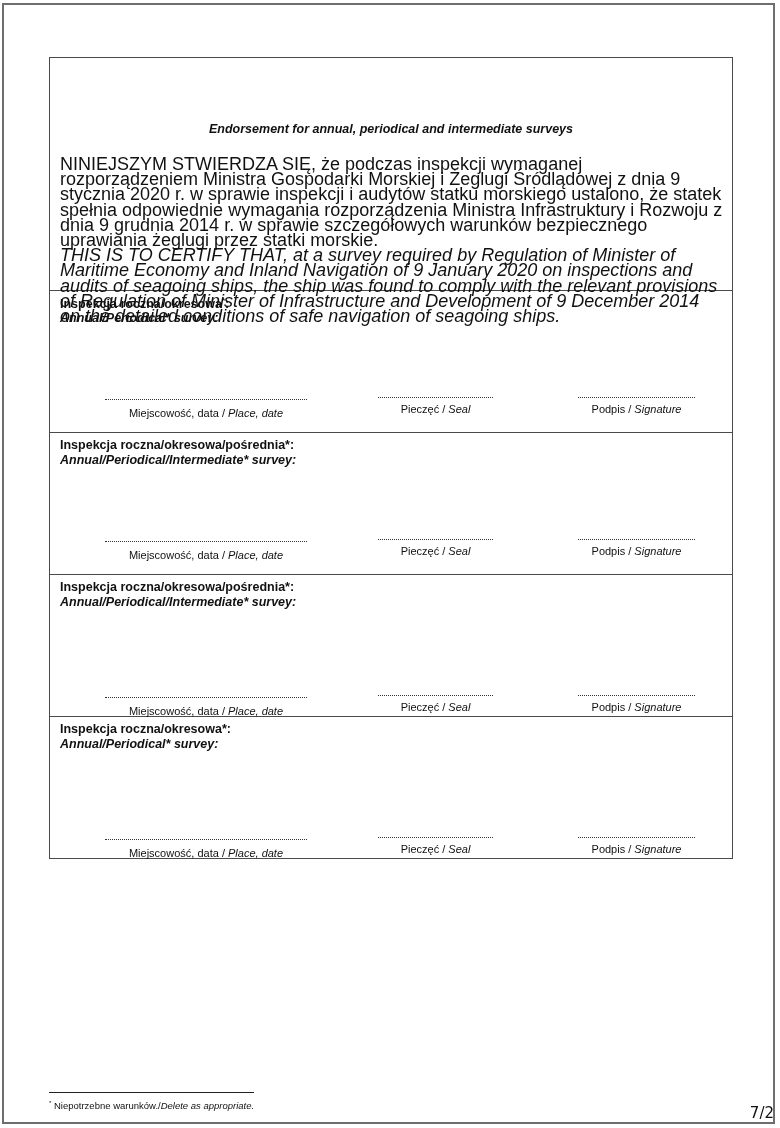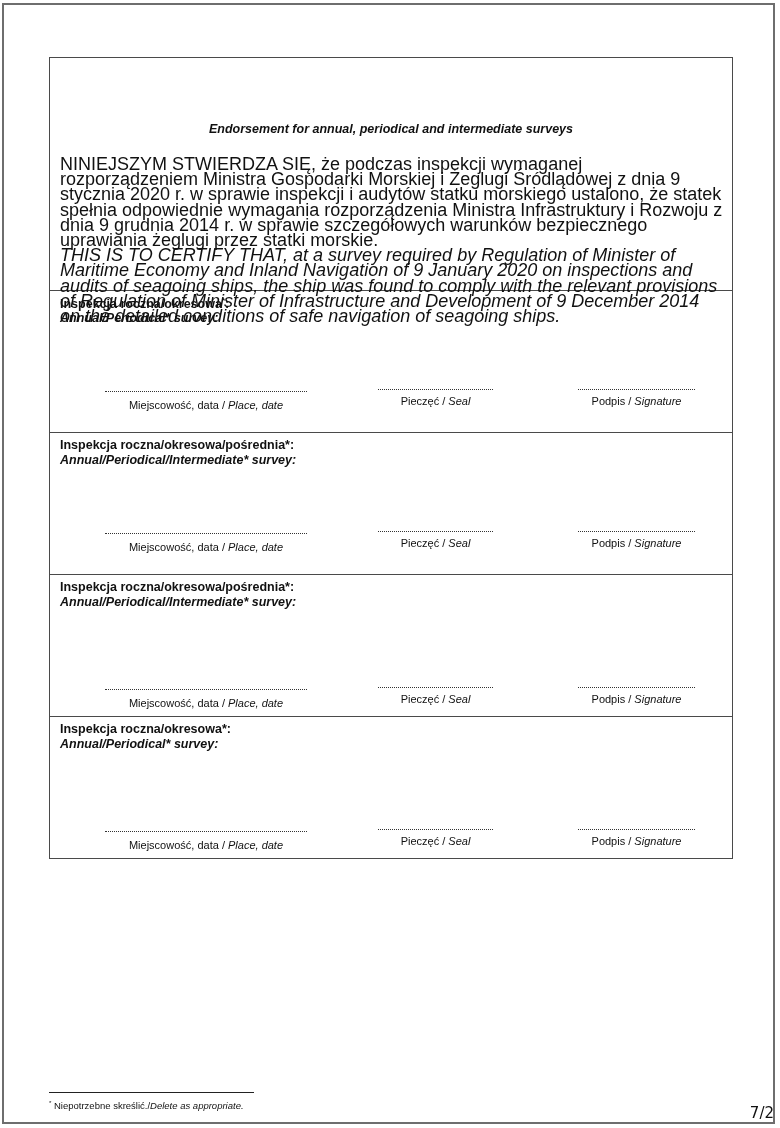--- a/index.html
+++ b/index.html
@@ -38,21 +38,21 @@
       border-bottom: 1.5px solid #4a4a4a; box-sizing: border-box;
     }
     .survey-section.last { border-bottom: none; }
     .s-title-pl {
       position: absolute; left: 10px; top: 5px; font-size: 12.5px; font-weight: bold; text-align: right;
     }
     .s-title-pl sup { font-size: 8px; }
     .s-title-en {
       position: absolute; left: 10px; top: 20px; font-size: 12.5px; font-weight: bold; font-style: italic; text-align: center;
     }
-    .sig-field { position: absolute; text-align: center; font-size: 11px; }
+    .sig-field { position: absolute; text-align: center; font-size: 11px; margin-top: 8px; }
     .dots {
       border-top: 1.3px dotted #333; height: 0;
     }
     .sig-label { margin-top: 5px; white-space: nowrap; }
     .sig-label .it { font-style: italic; }
     .f-place { left: 55px; width: 202px; top: 100px; }
     .f-place .sig-label { margin-top: 7px; }
     .f-seal { left: 328px; width: 115px; top: 98px; }
     .f-sign { left: 528px; width: 117px; top: 98px; }
     .footnote-rule {
@@ -146,15 +146,15 @@
       <div class="sig-label"><span>Pieczęć / </span><span class="it">Seal</span></div>
     </div>
     <div class="sig-field f-sign" style="top:112px;">
       <div class="dots"></div>
       <div class="sig-label"><span>Podpis / </span><span class="it">Signature</span></div>
     </div>
   </div>
 </div>
 
 <div class="footnote-rule"></div>
-<div class="footnote"><sup>*</sup><span> Niepotrzebne skreślić./</span><span class="it">Delete as appropriate.</span></div>
+<div class="footnote"><sup>*</sup><span> Niepotrzebne warunków./</span><span class="it">Delete as appropriate.</span></div>
 
 <div class="page-number">7/2</div>
 
 </body></html>

